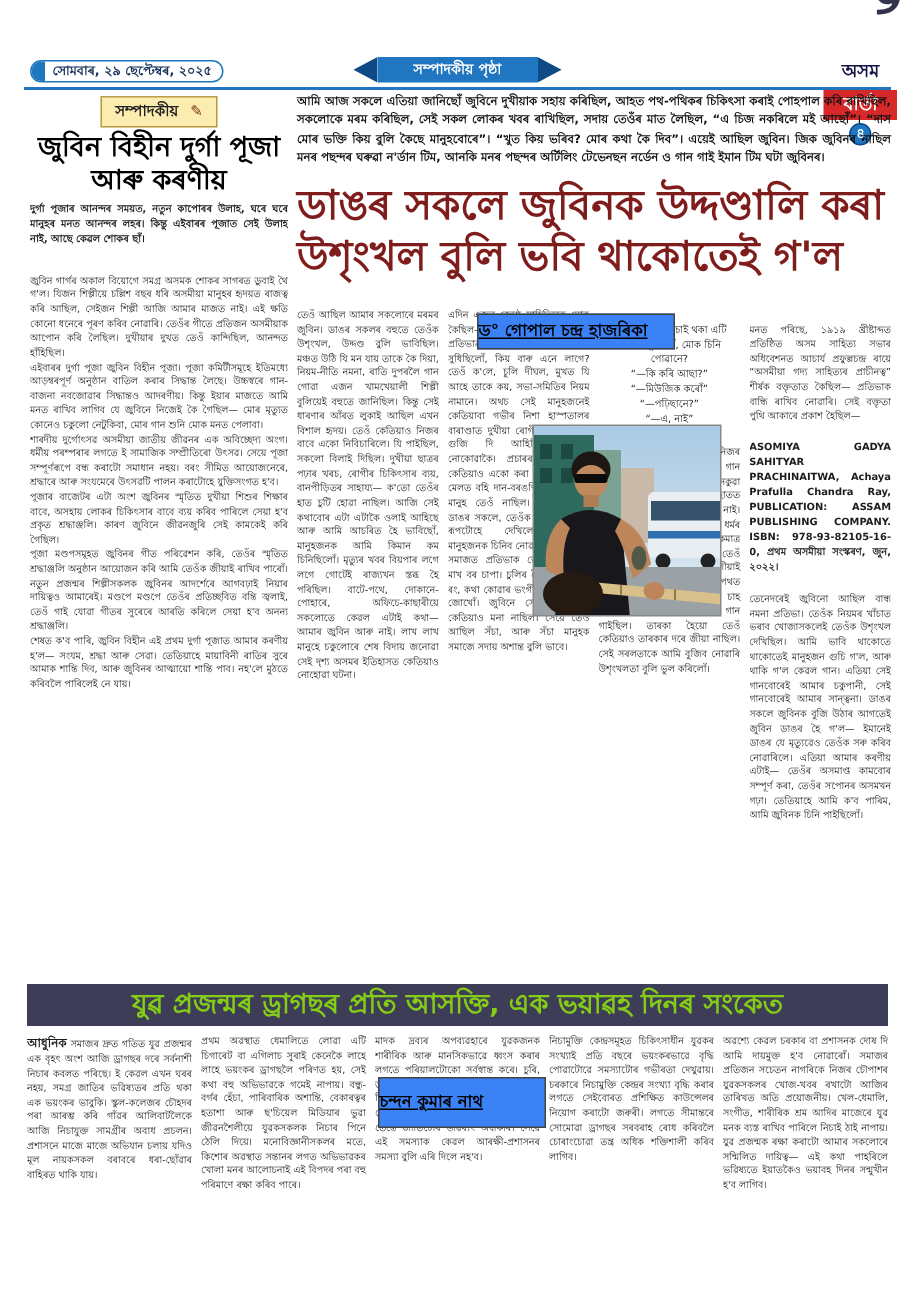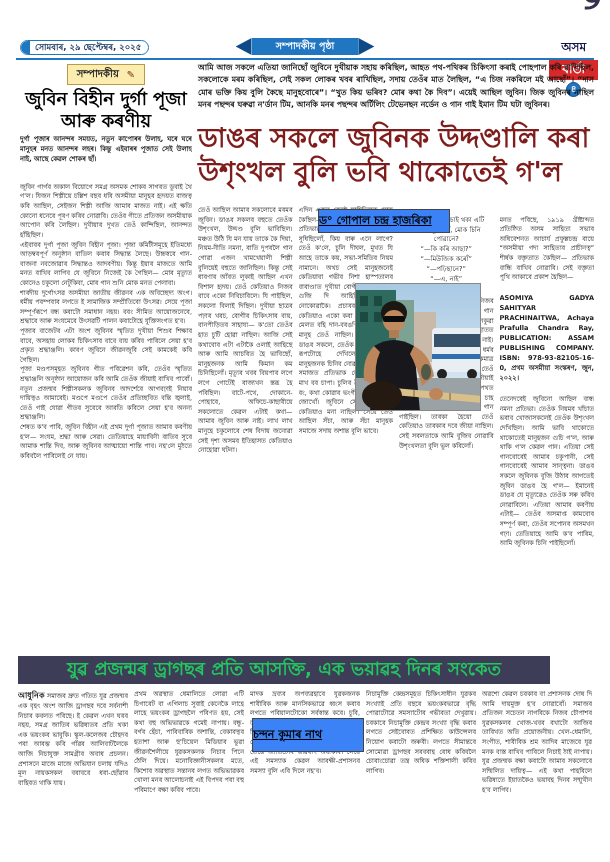--- a/index.html
+++ b/index.html
@@ -57,22 +57,22 @@
   .citation { font-weight:bold; font-size:6.6px; margin:2px 0; text-align:justify; }
 
   .byline-box { position:absolute; background:#3b82f6; border:1.5px solid #444; display:flex;
     align-items:center; font-weight:800; font-size:11px; color:#000;text-decoration:underline; }
   .byline-main { left:318px; top:209px; width:132px; height:24px; }
   .byline-bottom { left:252px; top:718px; width:112px; height:34px; }
 
   .photo { position:absolute; left:355px; top:283px; width:126px; height:128px; border:1px solid #888; overflow:hidden; }
 
   
-  .bottom-banner { position:absolute; left:18px; top:656px; width:532px; height:28px; background:#3d3d57;
-    color:#22c55e; display:flex; align-items:center; justify-content:center; font-size:18px; font-weight:800; white-space:nowrap; }
+  .bottom-banner { position:absolute; left:18px; top:656px; width:574px; height:28px; background:#3d3d57;
+    color:#84cc16; display:flex; align-items:center; justify-content:center; font-size:18px; font-weight:800; white-space:nowrap; }
   .bottom-cols { position:absolute; left:18px; top:690px; width:574px; height:168px; display:flex; gap:6px; }
   .bcol { flex:1; font-size:6.4px; line-height:1.5; text-align:justify; white-space:pre-line; overflow:hidden; }
   .lead-word { font-weight:800; font-size:8px; }
 </style>
 </head>
 <body>
 
 <div class="page">
 
   <div class="big-quote">❜</div>

